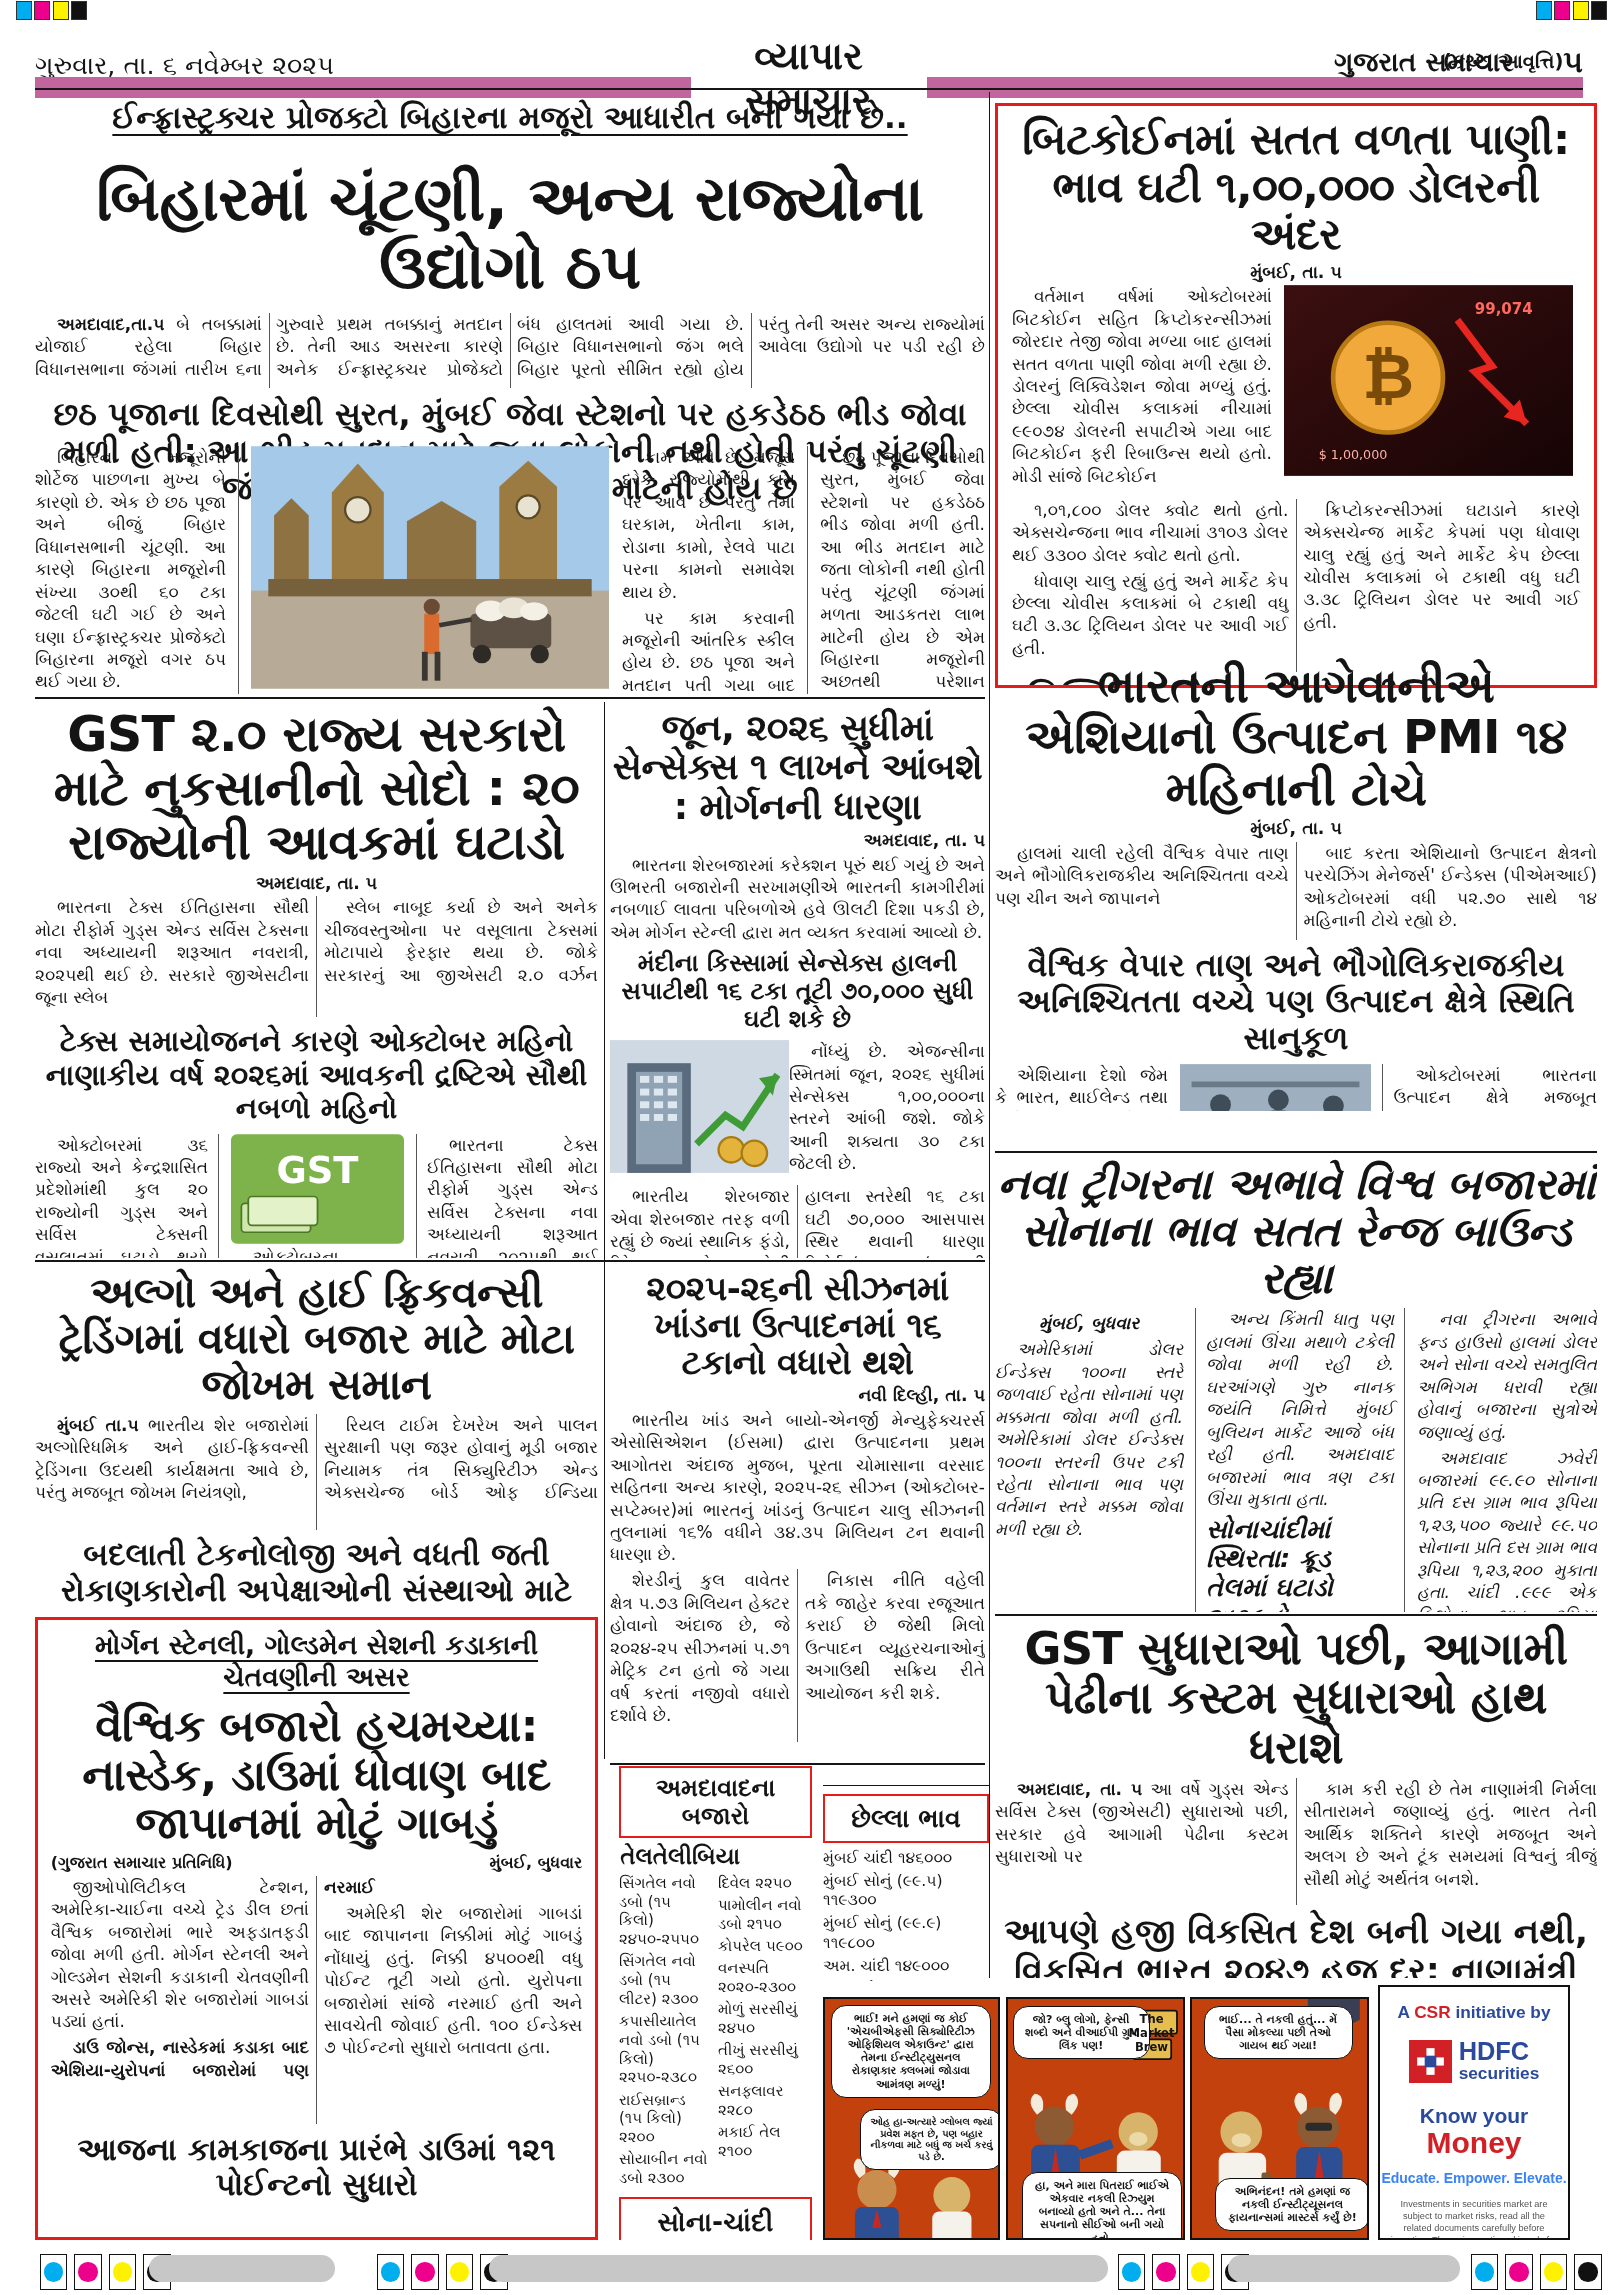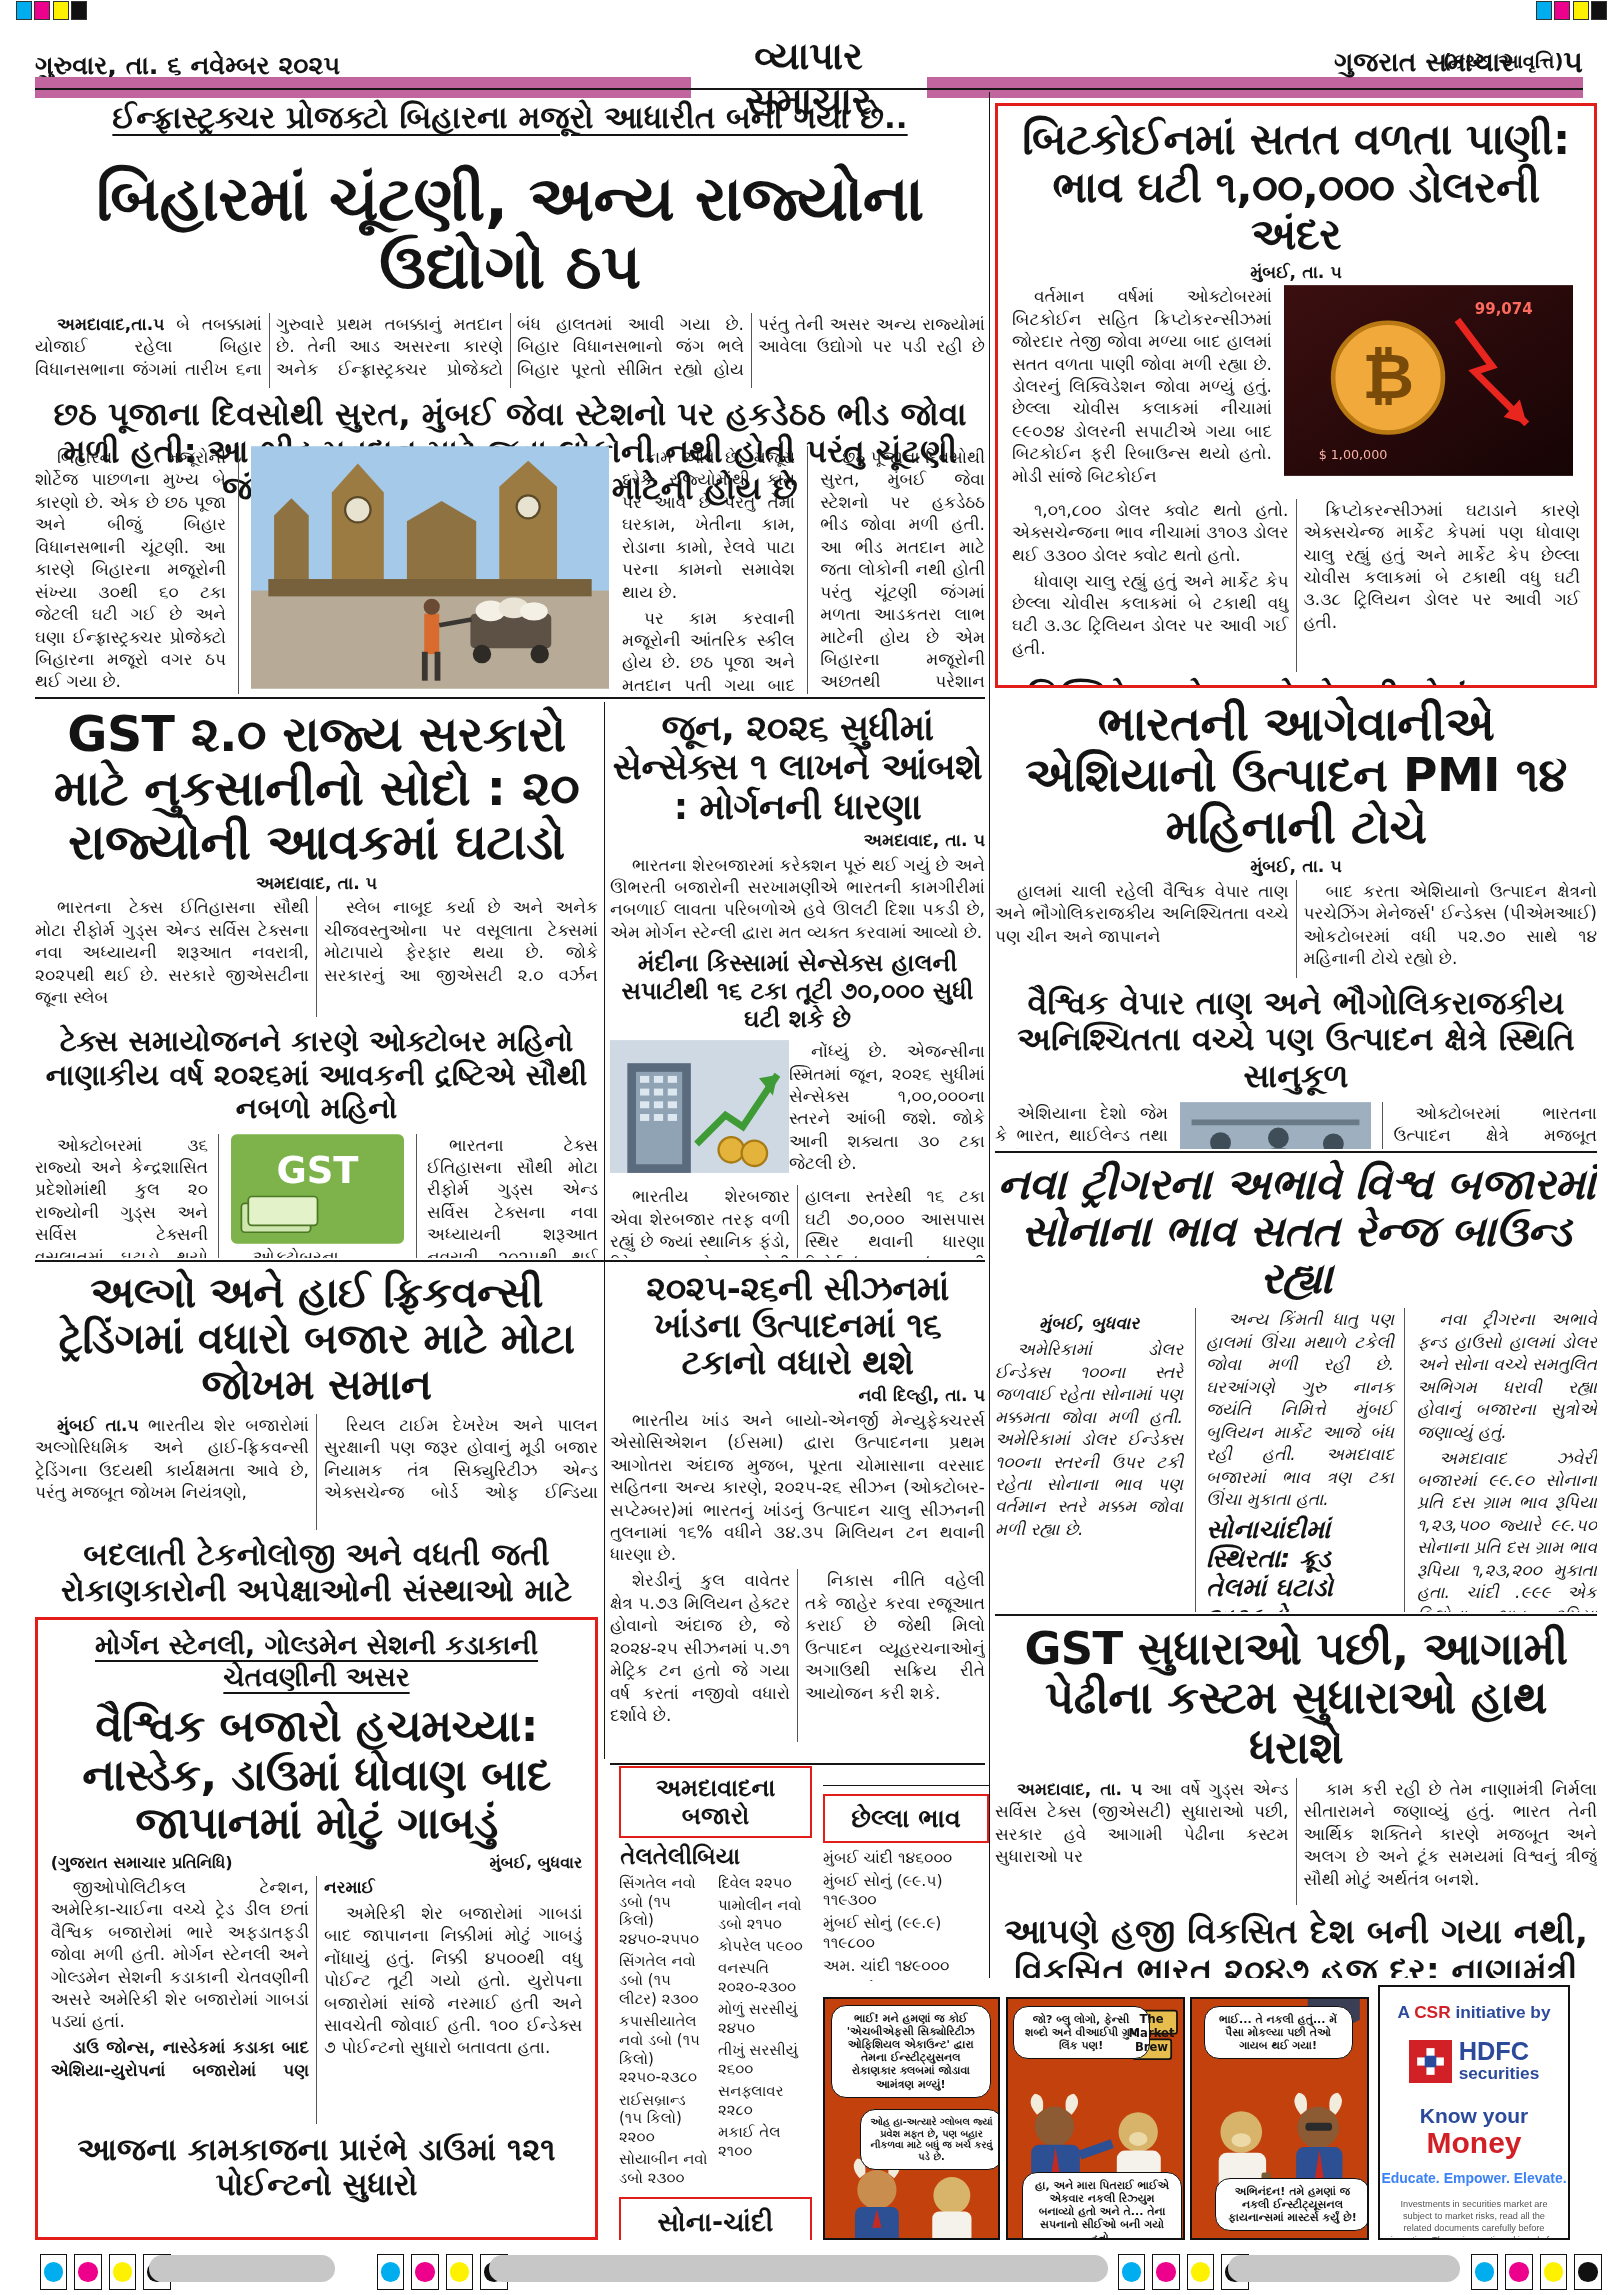--- a/index.html
+++ b/index.html
@@ -45,21 +45,21 @@
       <b style="background:#111"></b>
   </div>
   <div class="topmark" style="left:1536px;">
     <b style="background:#00adee"></b>
       <b style="background:#ec008c"></b>
       <b style="background:#fff200"></b>
       <b style="background:#111"></b>
   </div>
 
   <div class="abs" style="left:35px;top:34px;width:1548px;height:53px;">
-    <div class="abs" style="left:0;top:16px;font-size:25.4px;font-weight:bold;">ગુરુવાર, તા. ૬ નવેમ્બર ૨૦૨૫</div>
+    <div class="abs" style="left:0;top:16px;font-size:25.4px;font-weight:normal;">ગુરુવાર, તા. ૬ નવેમ્બર ૨૦૨૫</div>
     <div class="pinkbar" style="left:0;top:43px;width:656px;"></div>
     <div class="abs" style="left:661px;top:0px;width:225px;text-align:center;font-size:38px;font-weight:bold;">વ્યાપાર સમાચાર</div>
     <div class="pinkbar" style="left:892px;top:43px;width:656px;"></div>
     <div class="abs" style="right:69px;top:11.6px;font-size:26.6px;font-weight:bold;">ગુજરાત સમાચાર</div>
     <div class="abs" style="right:19.6px;top:16px;font-size:19.6px;font-weight:bold;">(કચ્છ આવૃત્તિ)</div>
     <div class="abs" style="right:0px;top:10.4px;font-size:30px;font-weight:bold;">૫</div>
   </div>
   <div class="hline" style="left:35px;top:88px;width:1548px;"></div>
 
   <div class="art" style="left:35px;top:92px;width:950px;height:602px;">
@@ -201,21 +201,21 @@
       </svg>
       <div class="body" style="flex:1;">
         <p>નોંધ્યું છે. એજન્સીના સ્મિતમાં જૂન, ૨૦૨૬ સુધીમાં સેન્સેક્સ ૧,૦૦,૦૦૦ના સ્તરને આંબી જશે. જોકે આની શક્યતા ૩૦ ટકા જેટલી છે.</p>
       </div>
     </div>
     <div class="body cols2" style="margin-top:7px;height:139px;">
       <p>ભારતીય શેરબજાર એવા શેરબજાર તરફ વળી રહ્યું છે જ્યાં સ્થાનિક ફંડો, રિટેલ રોકાણકારોની ભાગીદારી વધી રહી છે અને મંદીની સ્થિતિમાં સેન્સેક્સ હાલના સ્તરેથી ૧૬ ટકા ઘટી ૭૦,૦૦૦ આસપાસ સ્થિર થવાની ધારણા રિપોર્ટમાં મુકવામાં આવી છે.</p>
     </div>
   </div>
 
-  <div class="art" style="left:995px;top:693px;width:602px;height:456px;">
+  <div class="art" style="left:995px;top:655px;width:602px;height:456px;">
     <div class="headline" style="font-size:47px;margin-top:4.6px;">ભારતની આગેવાનીએ એશિયાનો ઉત્પાદન PMI ૧૪ મહિનાની ટોચે</div>
     <div class="dateline">મુંબઈ, તા. ૫</div>
     <div class="body cols2" style="height:98px;">
       <p>હાલમાં ચાલી રહેલી વૈશ્વિક વેપાર તાણ અને ભૌગોલિકરાજકીય અનિશ્ચિતતા વચ્ચે પણ ચીન અને જાપાનને</p>
       <p>બાદ કરતા એશિયાનો ઉત્પાદન ક્ષેત્રનો પરચેઝિંગ મેનેજર્સ' ઈન્ડેક્સ (પીએમઆઈ) ઓકટોબરમાં વધી ૫૨.૭૦ સાથે ૧૪ મહિનાની ટોચે રહ્યો છે.</p>
     </div>
     <div class="sub" style="font-size:32px;margin:7px 0;">વૈશ્વિક વેપાર તાણ અને ભૌગોલિકરાજકીય અનિશ્ચિતતા વચ્ચે પણ ઉત્પાદન ક્ષેત્રે સ્થિતિ સાનુકૂળ</div>
     <div style="display:flex;gap:11.6px;">
       <div class="body" style="width:173px;">
           <p>એશિયાના દેશો જેમ કે ભારત, થાઈલેન્ડ તથા વિયેતનામની આગેવાની હેઠળ વૈશ્વિક સ્તરે ઉત્પાદન ક્ષેત્રની પ્રવૃત્તિમાં વધારો જોવા મળી રહ્યો છે.</p>

